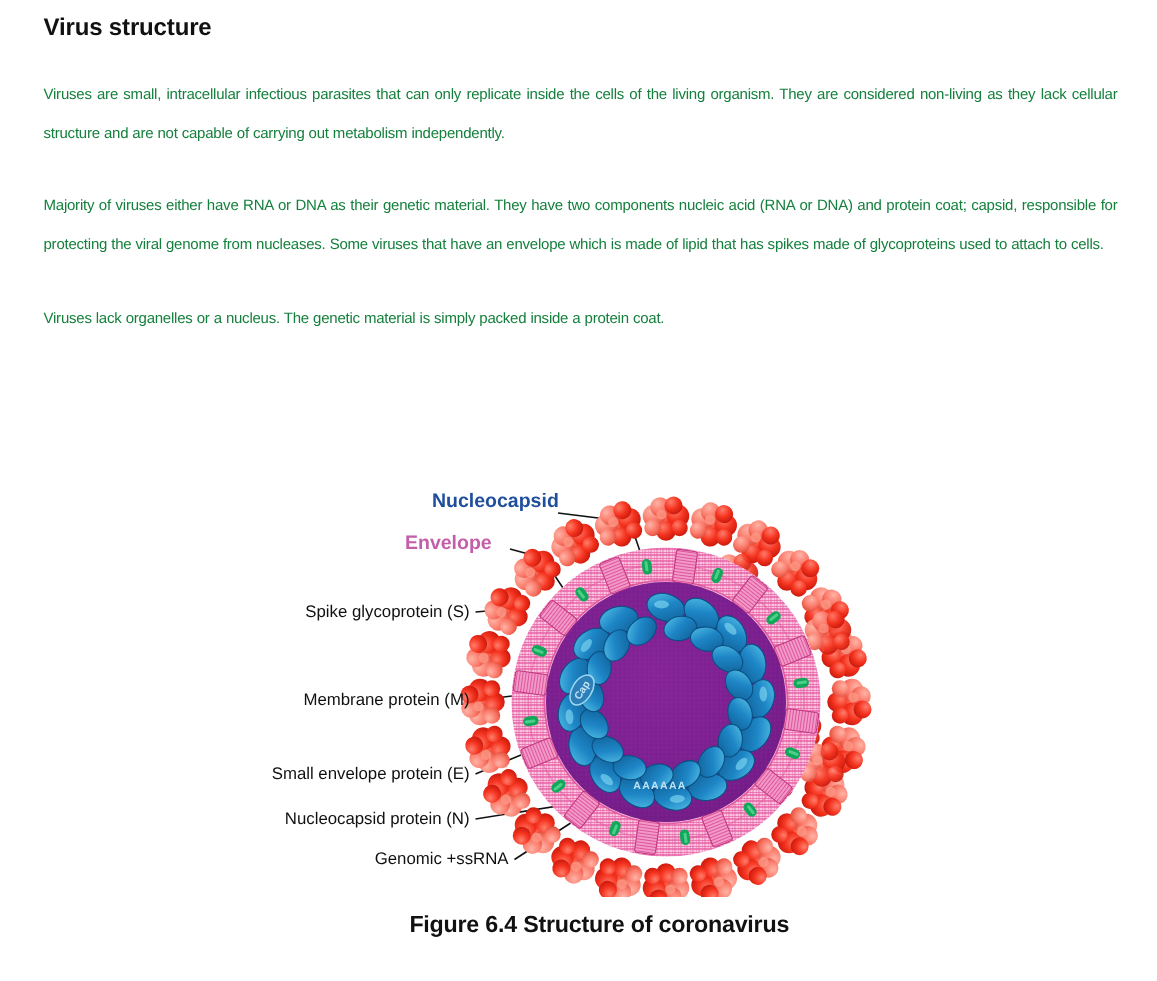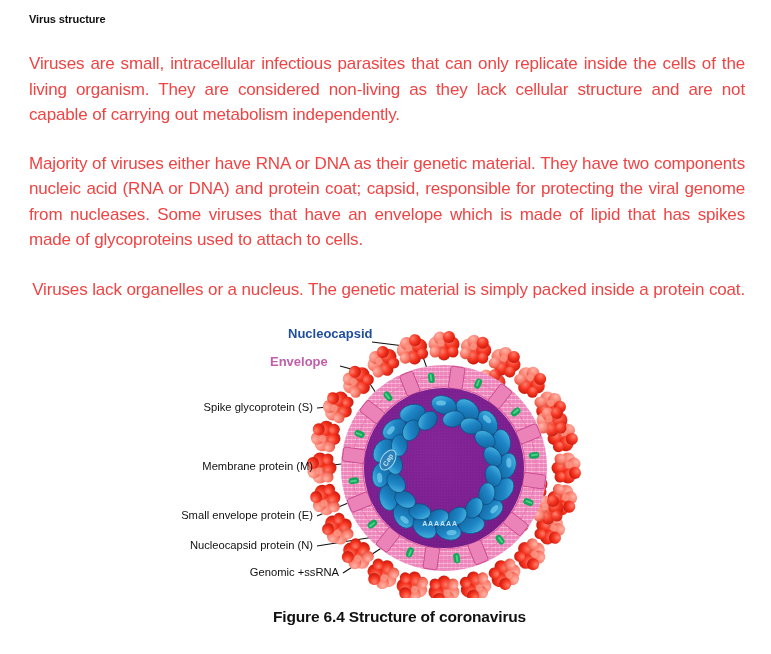--- a/index.html
+++ b/index.html
@@ -22,38 +22,38 @@
     height: 654px;
     background: #ffffff;
   }
   .content {
     position: absolute;
     left: 29px;
     top: 8px;
     width: 716px;
   }
   h1.section-heading {
-    font-size: 11px;
+    font-size: 16px;
     font-weight: bold;
     letter-spacing: -0.1px;
     margin: 0 0 0 0;
     line-height: 22px;
     color: #111111;
   }
   p.body-para {
-    font-size: 17px;
+    font-size: 10px;
     line-height: 25.5px;
     margin: 0;
     text-align: justify;
     letter-spacing: -0.15px;
-    color: #ef4444;
+    color: #15803d;
     word-spacing: 0.1px;
   }
   p.body-para.last {
-    text-align: right;
+    text-align: left;
   }
   .spacer-1 { height: 21px; }
   .spacer-2 { height: 23px; }
   .spacer-3 { height: 24px; }
 
   
   .figure-wrap {
     position: absolute;
     left: 0;
     top: 308px;

